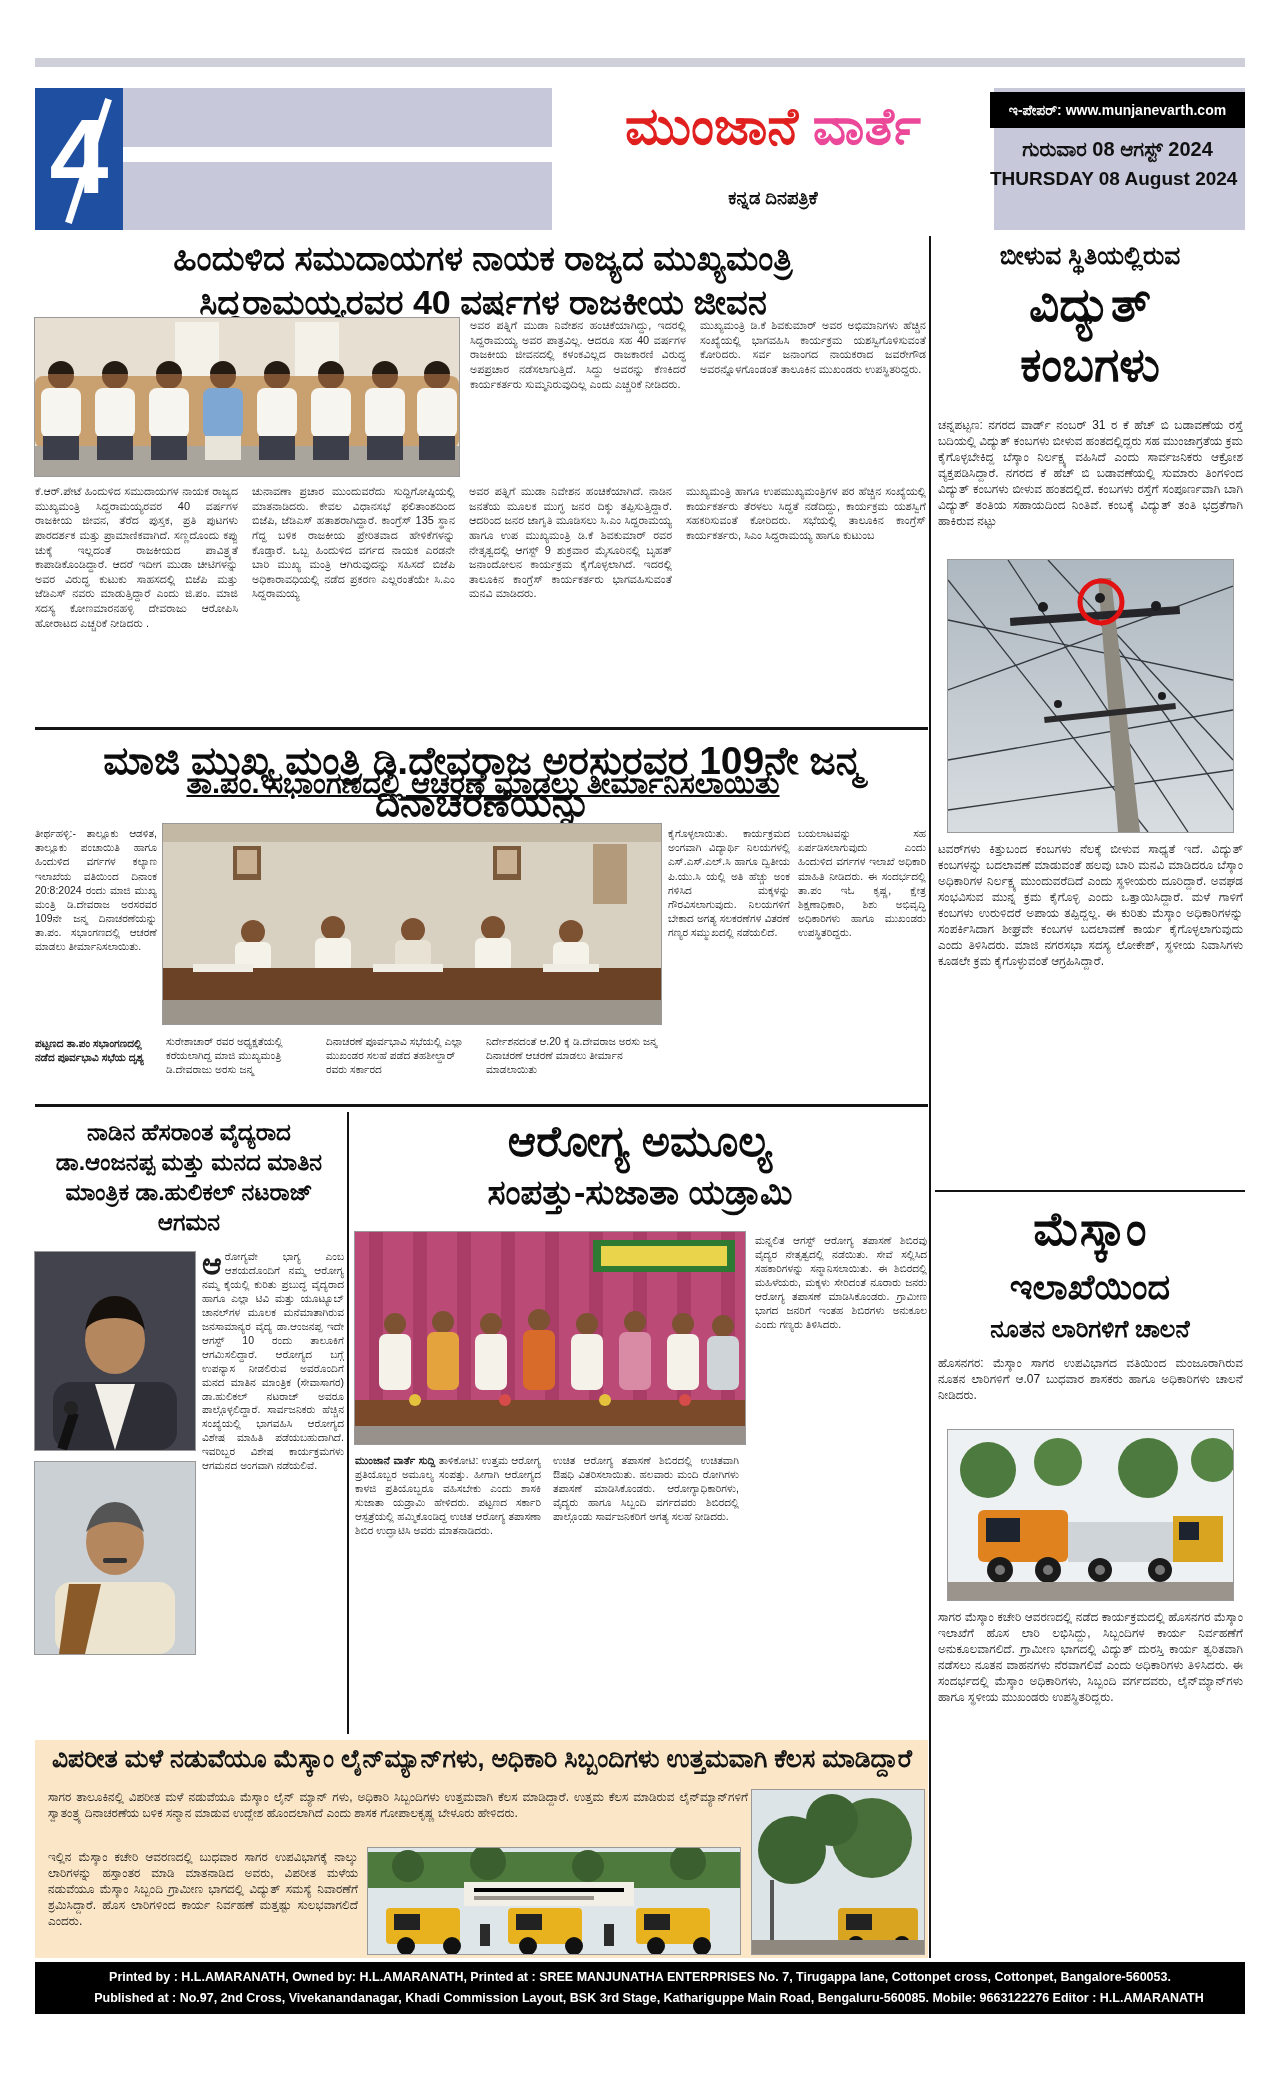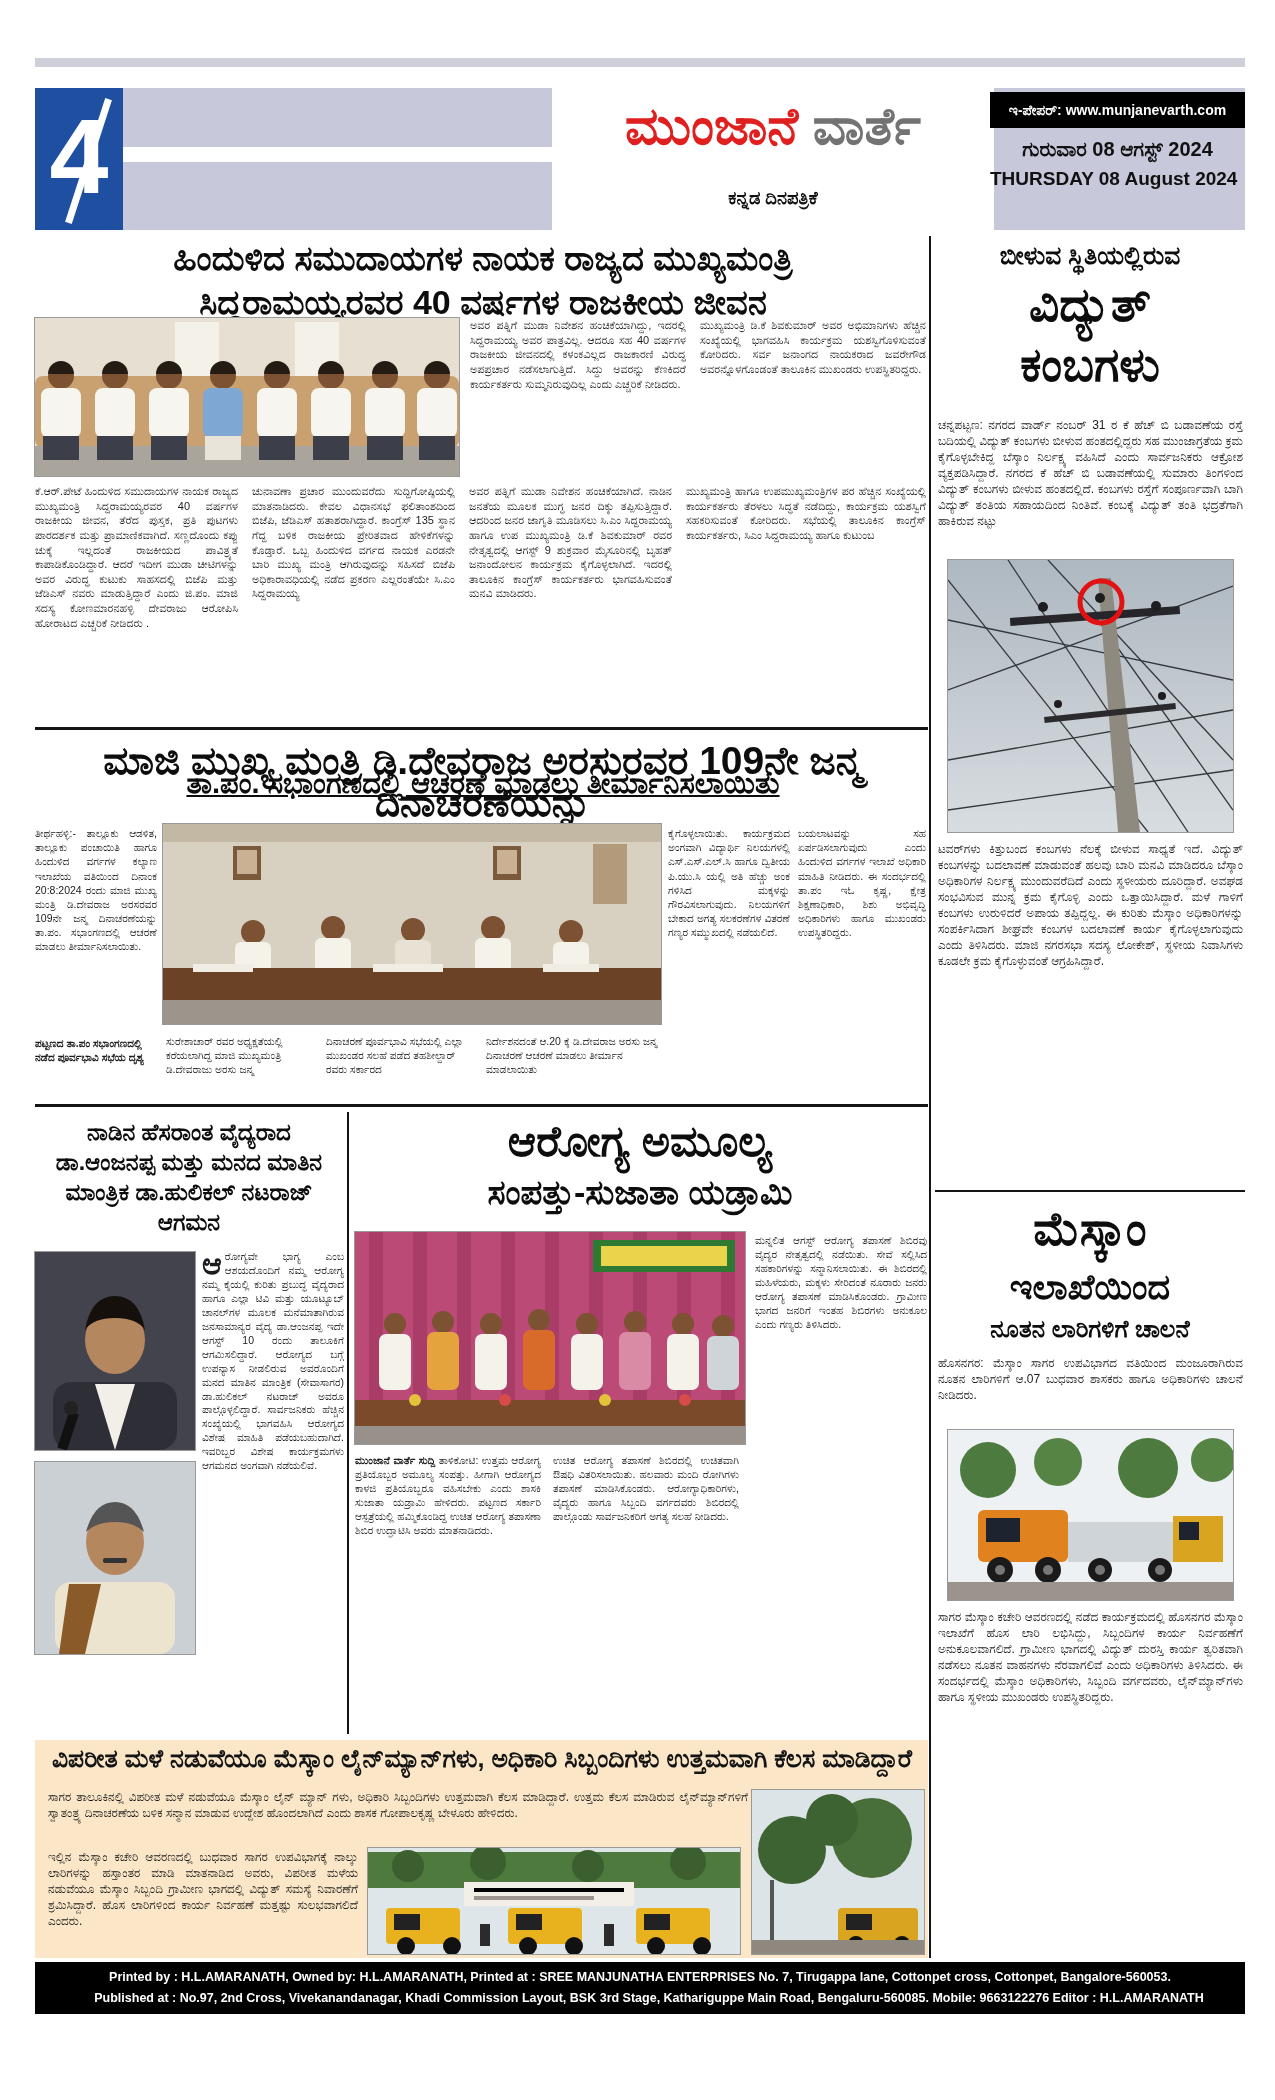--- a/index.html
+++ b/index.html
@@ -26,21 +26,21 @@
   <div class="abs" style="left:552px;top:88px;width:442px;height:142px;background:#ffffff;"></div>
   <div class="abs" style="left:123px;top:147px;width:430px;height:15px;background:#ffffff;"></div>
 
   <div class="abs" style="left:35px;top:88px;width:88px;height:142px;background:#1e4fa1;overflow:hidden;">
     <div class="abs" style="left:50px;top:8px;width:7px;height:130px;background:#ffffff;transform:rotate(18deg);"></div>
     <div class="abs" style="left:0;top:2px;width:88px;text-align:center;color:#ffffff;font-size:106px;font-weight:bold;line-height:1.25;">4</div>
   </div>
 
   <div class="abs" style="left:552px;top:98px;width:442px;text-align:center;font-weight:bold;font-size:52px;line-height:1.1;">
     <span style="color:#e01f1f;">ಮುಂಜಾನೆ</span>
-    <span style="color:#737373;">ವಾರ್ತೆ</span>
+    <span style="color:#ec4899;">ವಾರ್ತೆ</span>
   </div>
   <div class="abs" style="left:552px;top:188px;width:442px;text-align:center;font-weight:bold;font-size:18px;color:#111;">ಕನ್ನಡ ದಿನಪತ್ರಿಕೆ</div>
 
   <div class="abs" style="left:990px;top:92px;width:255px;height:36px;background:#000;color:#fff;display:flex;align-items:center;justify-content:center;">
     <span style="font-size:14px;font-weight:bold;">ಇ-ಪೇಪರ್: www.munjanevarth.com</span>
   </div>
   <div class="abs" style="left:990px;top:138px;width:255px;text-align:center;font-size:20px;font-weight:bold;color:#111;">ಗುರುವಾರ 08 ಆಗಸ್ಟ್ 2024</div>
   <div class="abs" style="left:990px;top:168px;width:255px;text-align:left;font-size:19px;font-weight:bold;color:#111;">THURSDAY 08 August 2024</div>
 
   <div class="abs rule-v" style="left:929px;top:236px;height:1722px;"></div>

